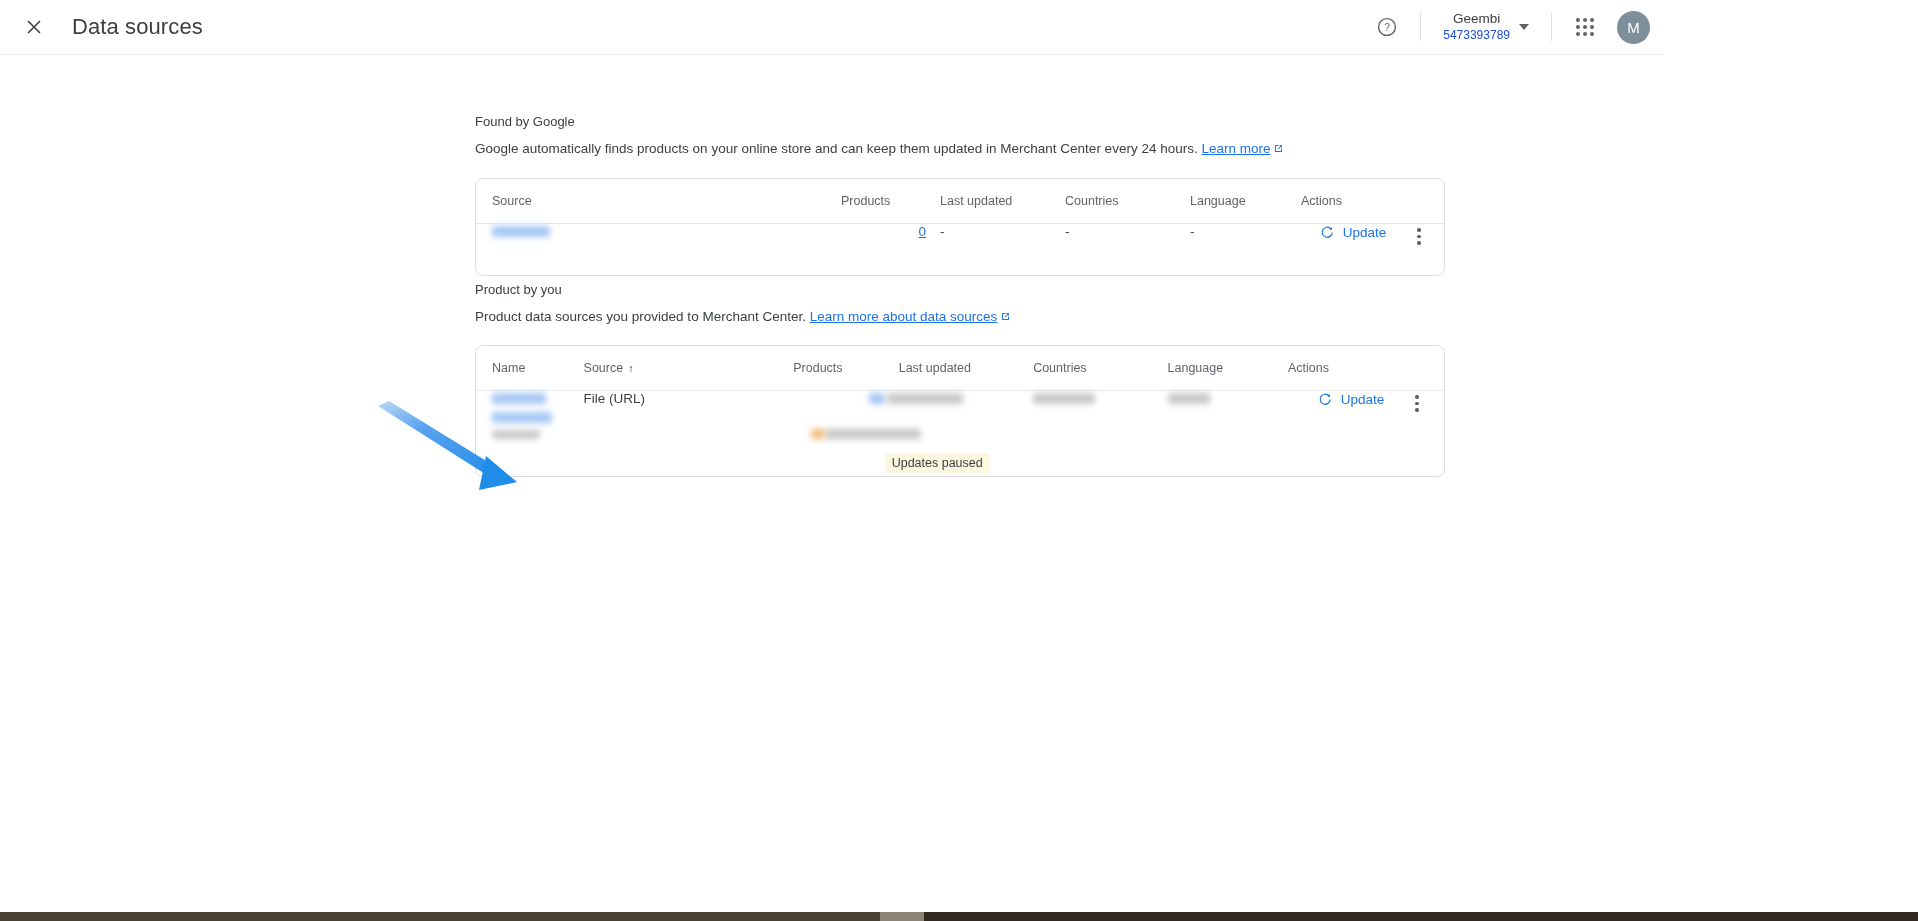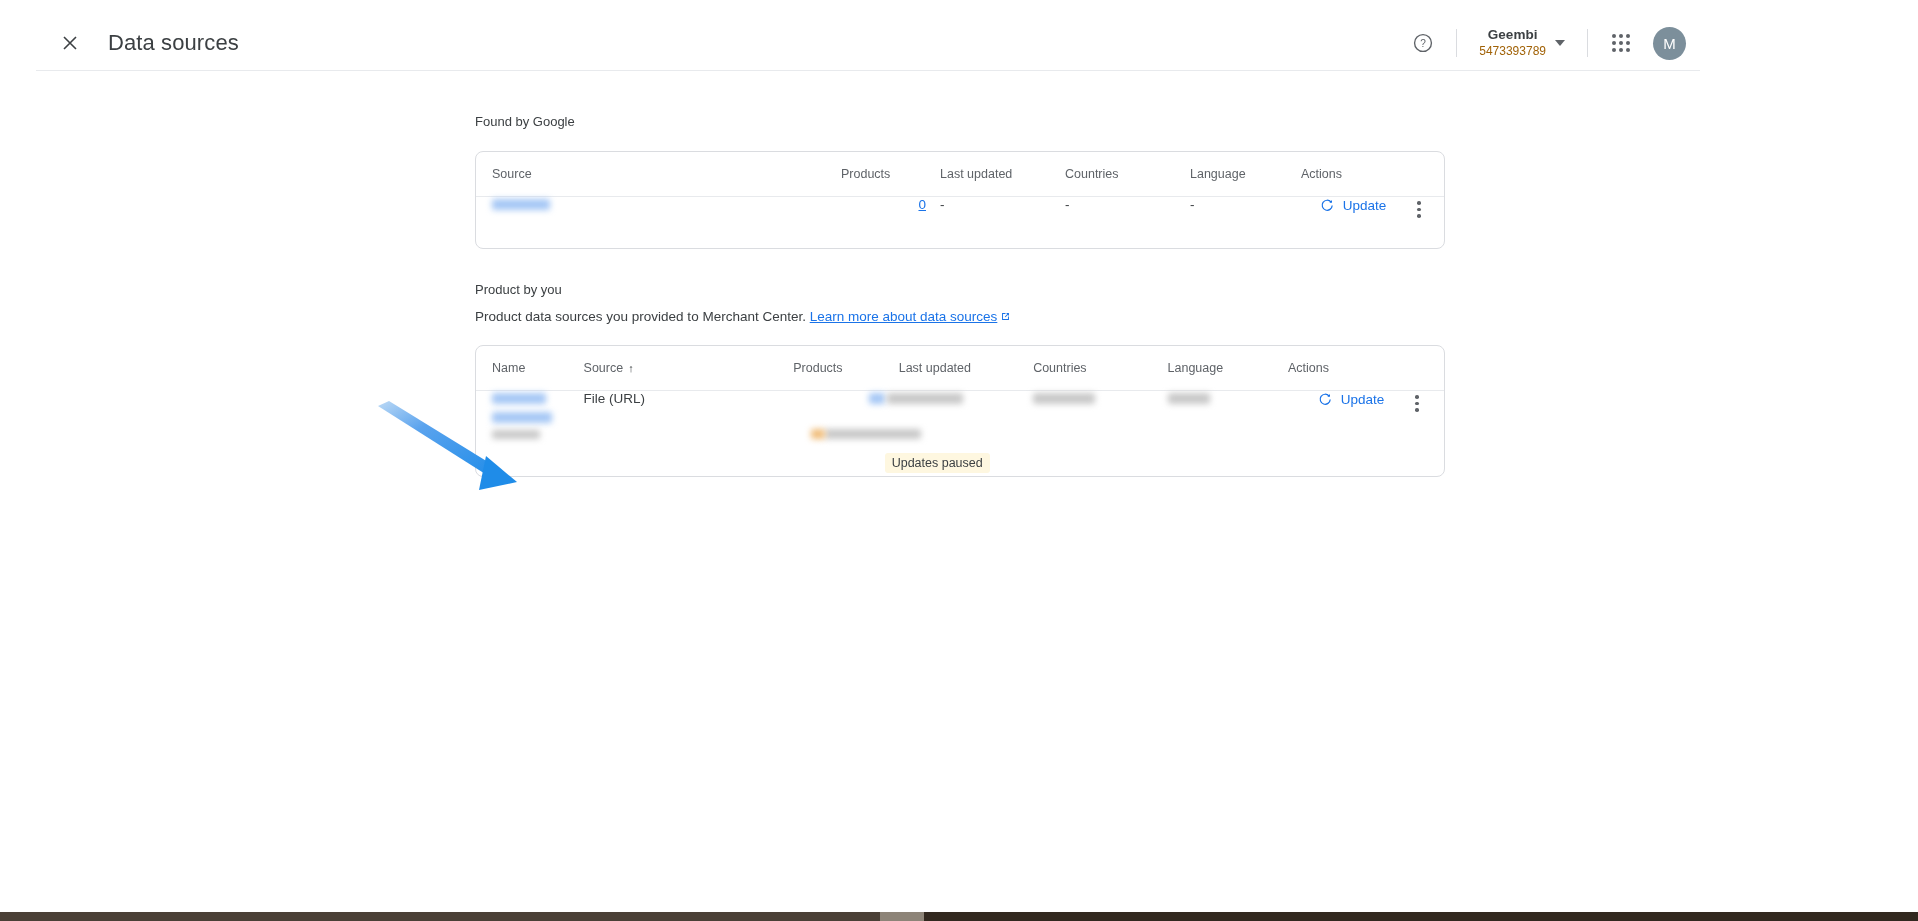--- a/index.html
+++ b/index.html
@@ -7,24 +7,23 @@
     margin: 0; padding: 0;
     width: 1918px; height: 921px;
     background: #ffffff;
     font-family: "Liberation Sans", sans-serif;
     overflow: hidden;
   }
   .page { position: relative; width: 1918px; height: 921px; background: #fff; }
 
   
   .topbar {
-    position: absolute; top: 16px; left: 0; width: 1664px; height: 55px;
+    position: absolute; top: 0; left: 0; width: 1664px; height: 55px;
     background: #fff; display: flex; align-items: center;
     border-bottom: 1px solid #e8eaed;
-    margin-left: 36px;
   }
   .close-btn {
     width: 44px; height: 44px; margin-left: 12px;
     display: flex; align-items: center; justify-content: center;
     border-radius: 50%; cursor: pointer;
   }
   .page-title {
     font-size: 22px; color: #3c4043; margin-left: 16px;
     font-weight: 400; letter-spacing: 0.1px;
   }
@@ -35,22 +34,22 @@
   .help-btn {
     width: 38px; height: 38px; display: flex; align-items: center;
     justify-content: center; border-radius: 50%; cursor: pointer;
   }
   .vdiv { width: 1px; height: 28px; background: #dadce0; margin: 0 14px; }
   .acct {
     display: flex; align-items: center; cursor: pointer;
     padding: 4px 8px; border-radius: 4px;
   }
   .acct-text { text-align: center; line-height: 1.25; }
-  .acct-name { font-size: 13.5px; color: #3c4043; font-weight: bold; }
-  .acct-id { font-size: 12px; color: #a16207; }
+  .acct-name { font-size: 13.5px; color: #3c4043; }
+  .acct-id { font-size: 12px; color: #1d4ed8; }
   .caret {
     width: 0; height: 0; margin-left: 9px;
     border-left: 5px solid transparent; border-right: 5px solid transparent;
     border-top: 6px solid #5f6368;
   }
   .apps-btn {
     width: 38px; height: 38px; display: flex; align-items: center;
     justify-content: center; border-radius: 50%; cursor: pointer;
   }
   .apps-grid {
@@ -213,20 +212,27 @@
       </div>
       <div class="avatar">M</div>
     </div>
   </div>
 
 
   <div class="content">
 
     <div class="section" style="top:18px;">
       <h2 class="sec-title">Found by Google</h2>
+      <p class="sec-desc">
+        <span>Google automatically finds products on your online store and can keep them updated in Merchant Center every 24 hours.</span>
+        <span class="link">Learn more</span><svg class="ext-icon" width="11" height="11" viewBox="0 0 16 16">
+            <path d="M3 3 h5 v1.4 H4.4 v7.2 h7.2 V8 H13 v5 H3 Z" fill="#1a73e8"></path>
+            <path d="M9.6 3 H13 v3.4 h-1.4 V5.4 L7.9 9.1 7 8.2 10.7 4.4 H9.6 Z" fill="#1a73e8"></path>
+          </svg>
+      </p>
 
       <div class="card" style="margin-top:22px;">
         <table class="dt">
           <colgroup>
             <col style="width:365px">
               <col style="width:85px">
               <col style="width:125px">
             <col style="width:125px">
               <col style="width:125px">
               <col style="width:145px">

